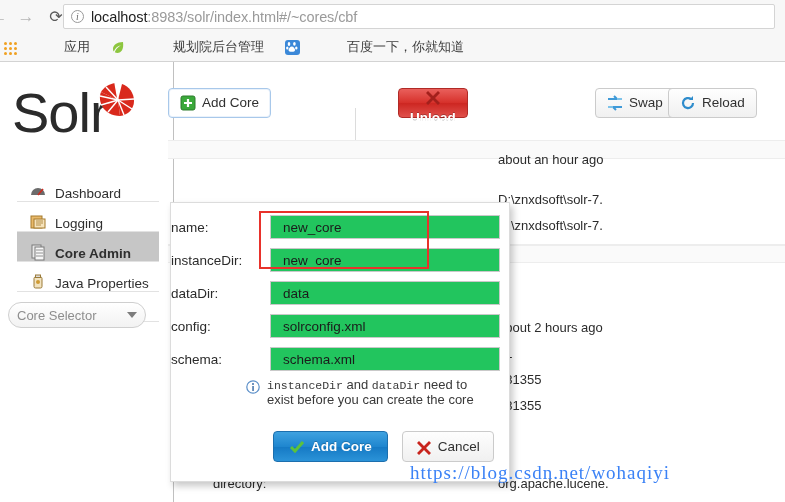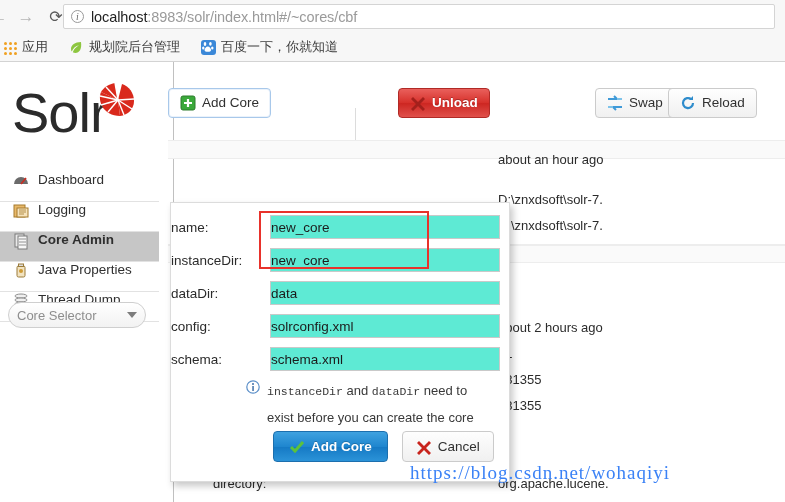--- a/index.html
+++ b/index.html
@@ -44,21 +44,21 @@
   .url-text { font-size: 14.5px; color: #9a9a9a; white-space: nowrap; letter-spacing: -0.1px; }
   .url-text .host { color: #222222; }
 
   
   .bookmarks-bar {
     position: absolute; left: 0; top: 33px; width: 785px; height: 29px;
     background: #f7f7f7;
     border-bottom: 1px solid #d3d3d3;
     display: flex; align-items: center;
   }
-  .bm { display: flex; align-items: center; height: 22px; padding: 0 6px; flex: none; }
+  .bm { display: flex; align-items: center; height: 22px; padding: 0 6px; flex: none; gap: 42px; }
   .bm-label { font-size: 13px; color: #3c3c3c; white-space: nowrap; }
   .bm-ico { width: 16px; height: 16px; margin-right: 5px; flex: none; position: relative; }
 
   
   .apps-ico { margin-left: -5px; }
   .apps-ico i {
     position: absolute; width: 3px; height: 3px; background: #f0a020; border-radius: 50%;
   }
   .apps-ico i:nth-child(1){left:3px;top:3px}.apps-ico i:nth-child(2){left:8px;top:3px}.apps-ico i:nth-child(3){left:13px;top:3px}
   .apps-ico i:nth-child(4){left:3px;top:8px}.apps-ico i:nth-child(5){left:8px;top:8px}.apps-ico i:nth-child(6){left:13px;top:8px}
@@ -83,24 +83,24 @@
     background: #ffffff;
     border-right: 1px solid #c0c0c0;
   }
   .logo { position: absolute; left: 12px; top: 18px; width: 140px; height: 70px; }
   .logo svg { display: block; }
 
   .menu { position: absolute; left: 0; top: 110px; width: 159px; }
   .menu-item {
     position: relative;
     height: 30px;
-    display: flex; align-items: flex-start;
+    display: flex; align-items: flex-end;
     padding-left: 12px;
     border-bottom: 1px solid #e2e2e2;
-    font-size: 13.5px; color: #2f2f2f;
+    font-size: 13.5px; color: #2f2f2f; margin-left: 17px;
   }
   .menu-item.active { background: #c6c6c6; font-weight: bold; }
   .menu-ico { width: 18px; height: 18px; margin-right: 8px; flex: none; position: relative; }
   .menu-ico svg { display: block; }
 
   .core-selector {
     position: absolute; left: 8px; top: 240px;
     width: 138px; height: 26px;
     border: 1px solid #cfcfcf; border-radius: 13px;
     background: linear-gradient(to bottom, #ffffff 0%, #f2f2f2 100%);
@@ -140,20 +140,21 @@
     background: #ffffff;
     color: #303030;
     box-shadow: 0 0 0 1px #eaf2fb inset;
   }
   .btn-unload {
     left: 239px; top: 0;
     border: 1px solid #b02a26;
     background: linear-gradient(to bottom, #e9605c 0%, #d7322c 48%, #cd2722 52%, #e0504b 100%);
     color: #ffffff; font-weight: bold;
     text-shadow: 0 -1px 0 rgba(0,0,0,.25);
+    flex-direction: column;
   }
   .btn-rename { left: 346px; top: 0; }
   .btn-swap   { left: 436px; top: 0; }
   .btn-reload { left: 509px; top: 0; }
 
   .ico16 { width: 16px; height: 16px; flex: none; display: block; }
 
   
   .bg-panel { position: absolute; left: 9px; top: 78px; width: 617px; height: 362px; }
   .bg-band {
@@ -191,40 +192,40 @@
     position: absolute; left: 0; width: 340px; height: 32px;
     display: flex; align-items: center;
   }
   .form-label {
     width: 99px; text-align: left; padding-right: 8px;
     font-size: 13.5px; color: #2b2b2b;
   }
   .form-input {
     width: 230px; height: 24px;
     border: 1px solid #c9c9c9;
-    background: #5eead4;
+    background: #22c55e;
     font-family: "Liberation Sans", sans-serif;
     font-size: 13.5px; color: #1b1b1b;
-    padding: 0 0;
+    padding: 0 12px;
     outline: none;
   }
 
   .annot-box {
     position: absolute; left: 88px; top: 8px;
     width: 170px; height: 58px;
     border: 2px solid #e8322b;
     pointer-events: none;
   }
 
   .hint {
     position: absolute; left: 0; top: 175px; width: 340px;
     display: flex; padding-left: 75px;
   }
   .hint-ico { flex: none; margin-right: 7px; margin-top: 2px; }
-  .hint-text { font-size: 13px; color: #393939; line-height: 26px; width: 225px; }
+  .hint-text { font-size: 13px; color: #393939; line-height: 14px; width: 225px; }
   .hint-text code {
     font-family: "Liberation Mono", monospace;
     font-size: 11.5px; color: #393939;
   }
 
   .modal-actions { position: absolute; left: 0; top: 228px; width: 340px; display: flex; padding-left: 102px; gap: 14px; }
   .btn-modal-add {
     position: relative; left: 0; top: 0;
     border: 1px solid #1c6fae;
     background: linear-gradient(to bottom, #3fa2e0 0%, #1f86cf 50%, #1579c4 51%, #2b93d8 100%);

